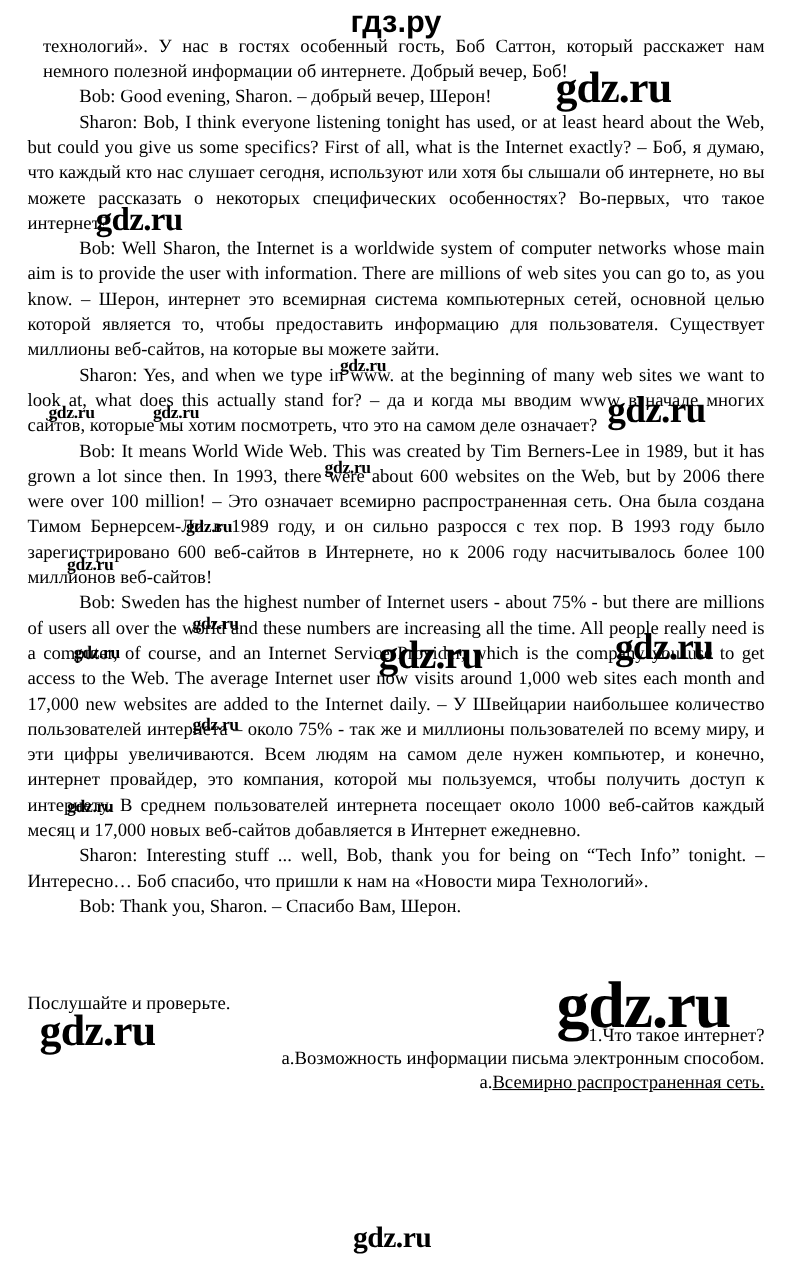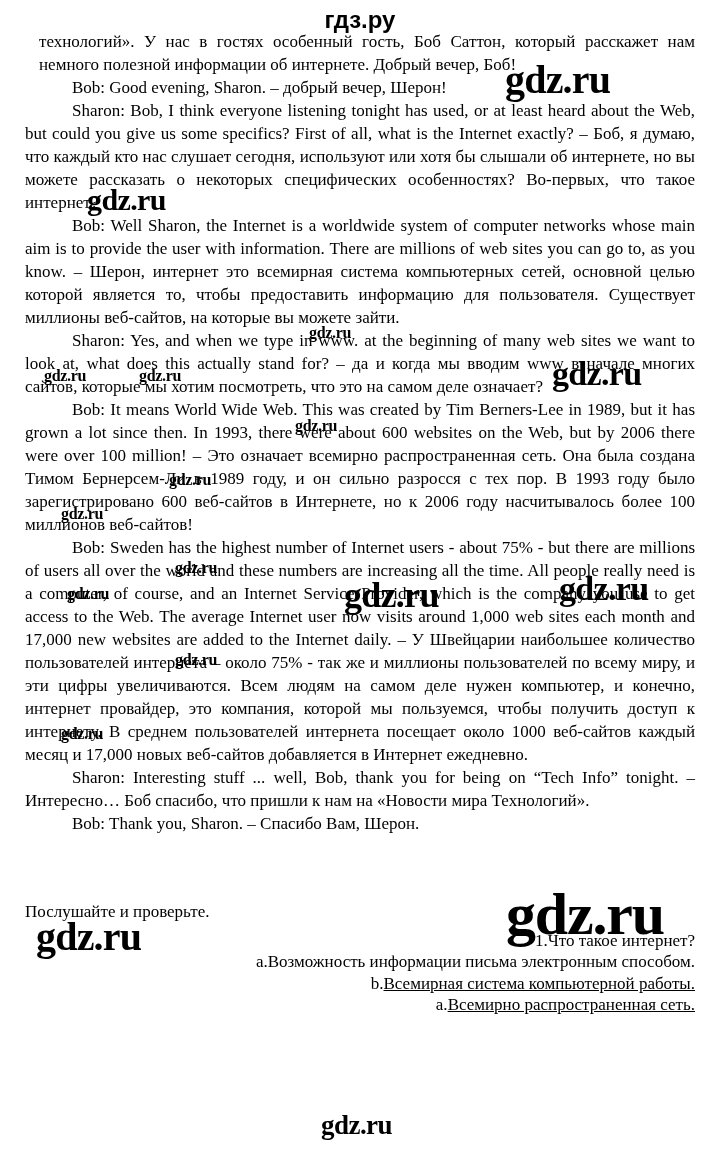--- a/index.html
+++ b/index.html
@@ -6,21 +6,21 @@
   html, body { width: 720px; height: 1157px; background: #ffffff; overflow: hidden; }
   body { position: relative; font-family: "Liberation Serif", serif; color: #000; }
 
   .page { position: absolute; left: 0; top: 0; width: 720px; height: 1157px; background: #fff; }
 
   .site-header {
     padding-top: 7px;
     text-align: center;
     font-family: "Liberation Sans", sans-serif;
     font-weight: bold;
-    font-size: 24px;
+    font-size: 28px;
     line-height: 26px;
     color: #000;
   }
 
   .doc {
     position: absolute;
     left: 25px;
     top: 30px;
     width: 670px;
     font-size: 17px;
@@ -71,23 +71,20 @@
 
     <div class="exercise">
       <div class="ex-title">Послушайте и проверьте.</div>
 
       <div class="q-line">
         <span class="q-num">1.</span><span>Что такое интернет?</span>
       </div>
       <div class="q-line">
         <span class="opt-letter">a.</span><span>Возможность информации письма электронным способом.</span>
       </div>
-      <div class="q-line">
-        <span class="opt-letter">b.</span><span class="underlined">Всемирная система компьютерной работы.</span>
-      </div>
 
       <div class="q-line">
         <span class="opt-letter">a.</span><span class="underlined">Всемирно распространенная сеть.</span>
       </div>
     </div>
   </div>
 
   <span class="wm" style="left:505px; top:60px;  font-size:40px;">gdz.ru</span>
   <span class="wm" style="left:87px;  top:185px; font-size:30px;">gdz.ru</span>
   <span class="wm" style="left:309px; top:325px; font-size:16px;">gdz.ru</span>

